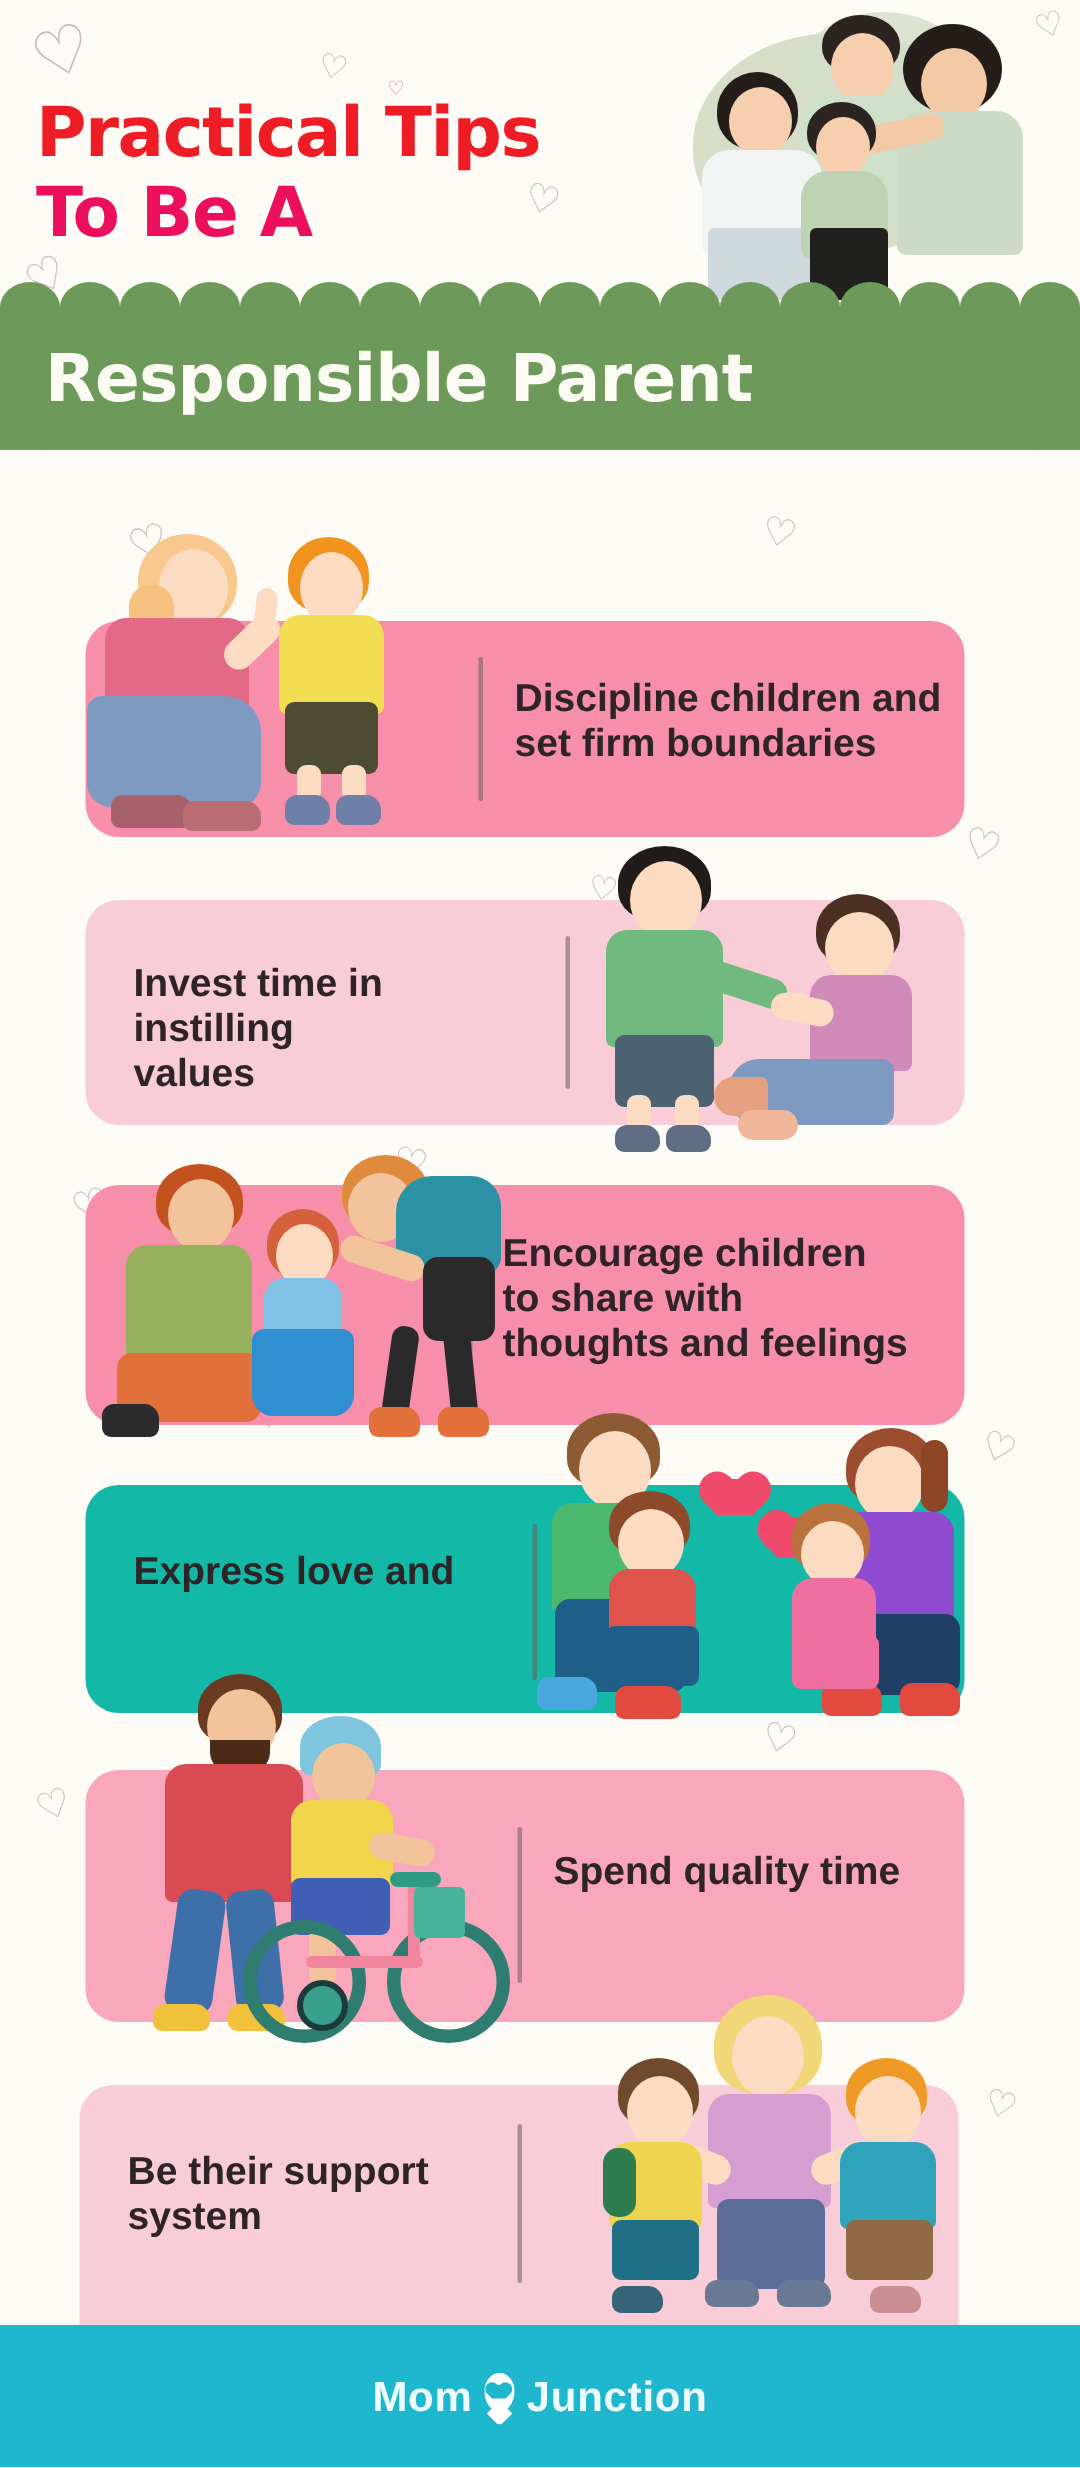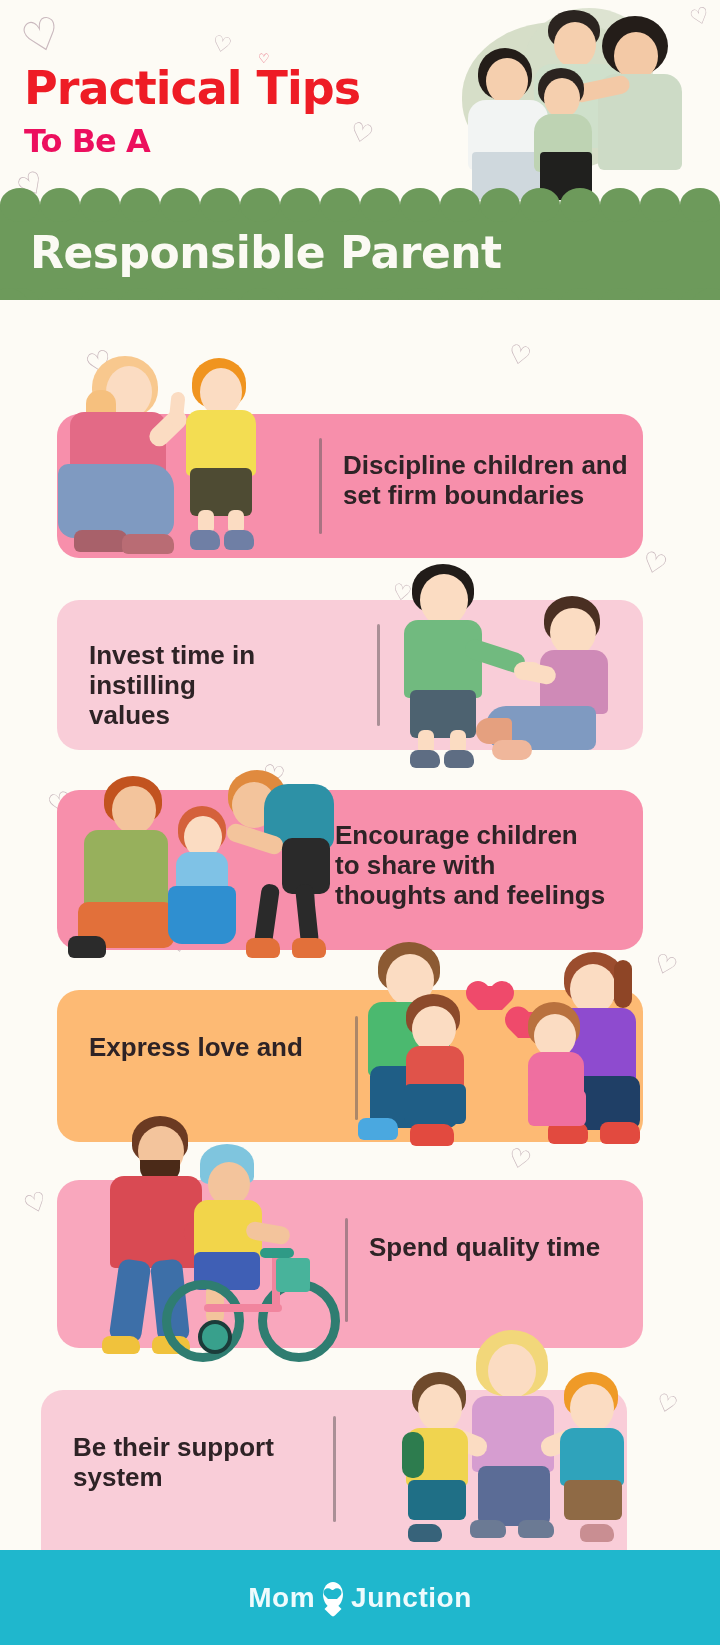--- a/index.html
+++ b/index.html
@@ -9,21 +9,21 @@
     font-family:"Liberation Sans","DejaVu Sans",sans-serif;
     position:relative;
   }
   #page{position:relative;width:720px;height:1645px;overflow:hidden;background:#fdfbf5;}
 
   
   .header{position:absolute;left:0;top:0;width:720px;height:205px;background:#fdfbf5;overflow:hidden;}
   .title-wrap{position:absolute;left:24px;top:62px;}
   .title-l1{font-size:46px;font-weight:bold;color:#ee1c25;letter-spacing:-1px;line-height:52px;
             font-family:"DejaVu Sans","Liberation Sans",sans-serif;white-space:nowrap;}
-  .title-l2{font-size:32px;font-weight:bold;color:#ec0f5e;letter-spacing:-1px;line-height:54px;
+  .title-l2{font-size:46px;font-weight:bold;color:#ec0f5e;letter-spacing:-1px;line-height:54px;
             font-family:"DejaVu Sans","Liberation Sans",sans-serif;white-space:nowrap;}
 
   
   .fam{position:absolute;right:18px;top:2px;width:250px;height:196px;}
   .fam .blob{position:absolute;left:10px;top:20px;width:190px;height:150px;border-radius:50% 45% 52% 48%;
              background:#cfd8c0;opacity:.85;}
   .fam .blob2{position:absolute;left:72px;top:6px;width:130px;height:110px;border-radius:50%;background:#d5ddc8;opacity:.8;}
 
   .p-head{position:absolute;border-radius:50%;}
   .p-hair{position:absolute;border-radius:50% 50% 45% 45%;}
@@ -338,21 +338,21 @@
       <div class="sh" style="left:172px;top:30px;width:44px;height:46px;background:#f3c49c;"></div>
       <div class="sb" style="left:204px;top:32px;width:70px;height:66px;background:#2d91a6;border-radius:24px 20px 12px 12px;"></div>
       <div class="sl" style="left:166px;top:78px;width:58px;height:18px;background:#f3c49c;transform:rotate(18deg);border-radius:9px;"></div>
       <div class="sb" style="left:222px;top:86px;width:48px;height:56px;background:#2a2a2a;border-radius:10px;"></div>
       <div class="sl" style="left:198px;top:132px;width:18px;height:62px;background:#2a2a2a;border-radius:8px;transform:rotate(8deg);"></div>
       <div class="sl" style="left:238px;top:132px;width:18px;height:62px;background:#2a2a2a;border-radius:8px;transform:rotate(-6deg);"></div>
       <div class="sf" style="left:186px;top:186px;width:34px;height:20px;background:#e2703a;"></div>
       <div class="sf" style="left:232px;top:186px;width:34px;height:20px;background:#e2703a;"></div>
     </div>
 
-    <div class="card" style="left:57px;top:690px;width:586px;height:152px;background:#fdba74;">
+    <div class="card" style="left:57px;top:690px;width:586px;height:152px;background:#14b8a6;">
       <div class="rule" style="left:298px;top:26px;height:104px;"></div>
       <div class="txt" style="left:32px;top:42px;width:270px;">
         <div>Express love and</div>
       </div>
     </div>
     <div class="scene" style="left:352px;top:636px;width:296px;height:218px;">
 
       <div class="sh" style="left:26px;top:6px;width:62px;height:50px;background:#8c5a33;border-radius:50% 50% 38% 38%;"></div>
       <div class="sh" style="left:34px;top:18px;width:48px;height:52px;background:#fbdcc2;"></div>
       <div class="sb" style="left:16px;top:66px;width:82px;height:74px;background:#4bb96f;"></div>
@@ -408,21 +408,21 @@
 
       <div style="position:absolute;left:74px;top:168px;width:64px;height:64px;border:9px solid #2f7d71;border-radius:50%;"></div>
       <div style="position:absolute;left:170px;top:168px;width:64px;height:64px;border:9px solid #2f7d71;border-radius:50%;"></div>
       <div style="position:absolute;left:116px;top:192px;width:78px;height:8px;background:#f1859e;border-radius:4px;"></div>
       <div style="position:absolute;left:184px;top:138px;width:8px;height:58px;background:#f1859e;border-radius:4px;"></div>
       <div style="position:absolute;left:172px;top:136px;width:34px;height:10px;background:#2f9a86;border-radius:5px;"></div>
       <div style="position:absolute;left:188px;top:146px;width:34px;height:34px;background:#48b39b;border-radius:4px;"></div>
       <div style="position:absolute;left:110px;top:208px;width:26px;height:26px;background:#38a08c;border-radius:50%;border:4px solid #1b3c3a;"></div>
     </div>
 
-    <div class="card" style="left:41px;top:1090px;width:586px;height:184px;background:#f9cdd8;">
+    <div class="card" style="left:53px;top:1090px;width:586px;height:184px;background:#f9cdd8;">
       <div class="rule" style="left:292px;top:26px;height:106px;"></div>
       <div class="txt" style="left:32px;top:42px;width:250px;">
         <div>Be their support</div>
         <div>system</div>
       </div>
     </div>
     <div class="scene" style="left:398px;top:1028px;width:250px;height:222px;">
 
       <div class="sh" style="left:78px;top:2px;width:72px;height:66px;background:#f2d77a;border-radius:50% 50% 40% 40%;"></div>
       <div class="sh" style="left:90px;top:16px;width:48px;height:54px;background:#fbdcc2;"></div>

